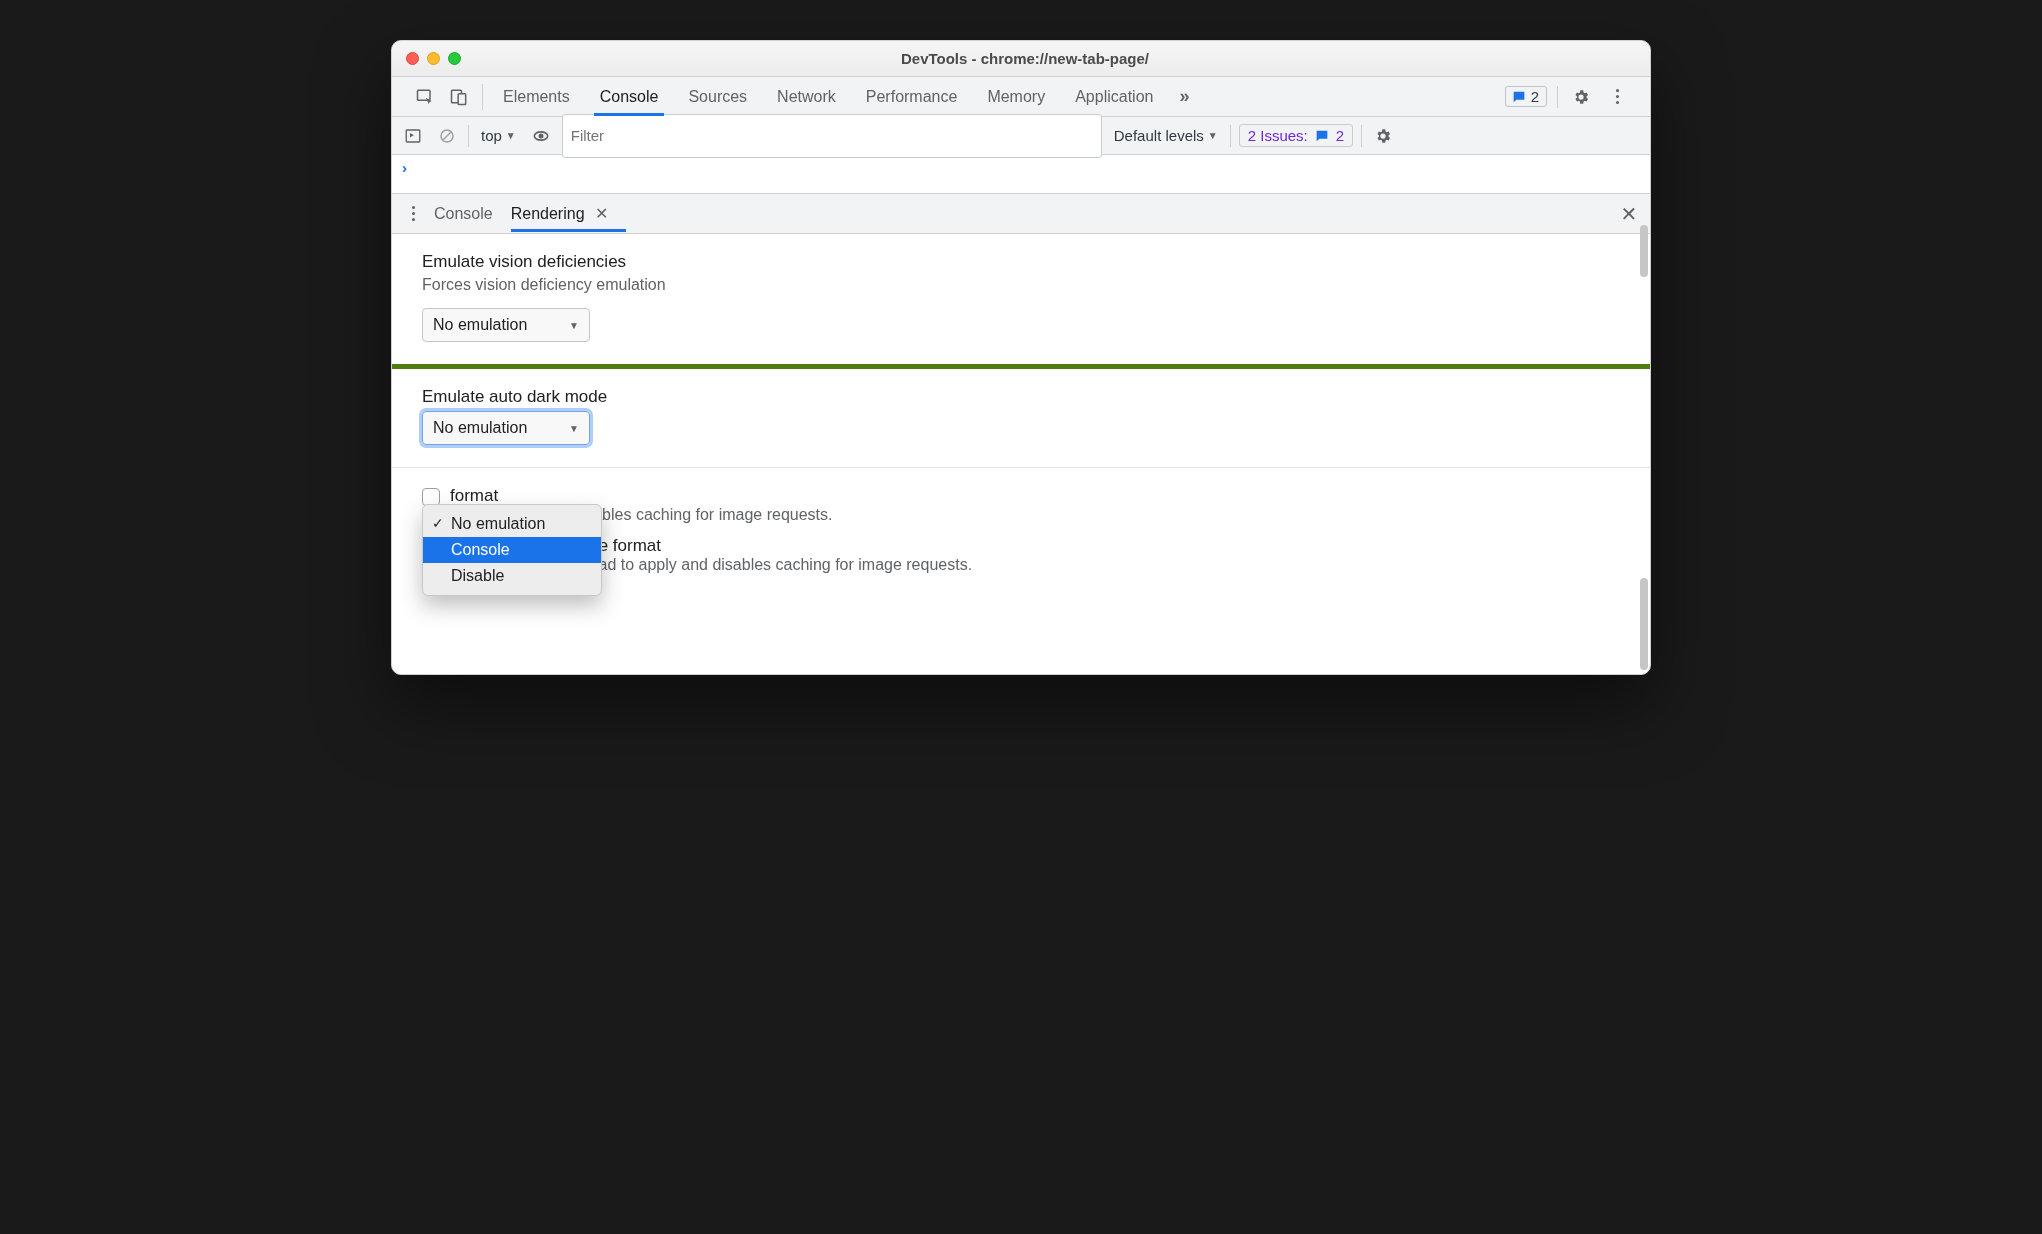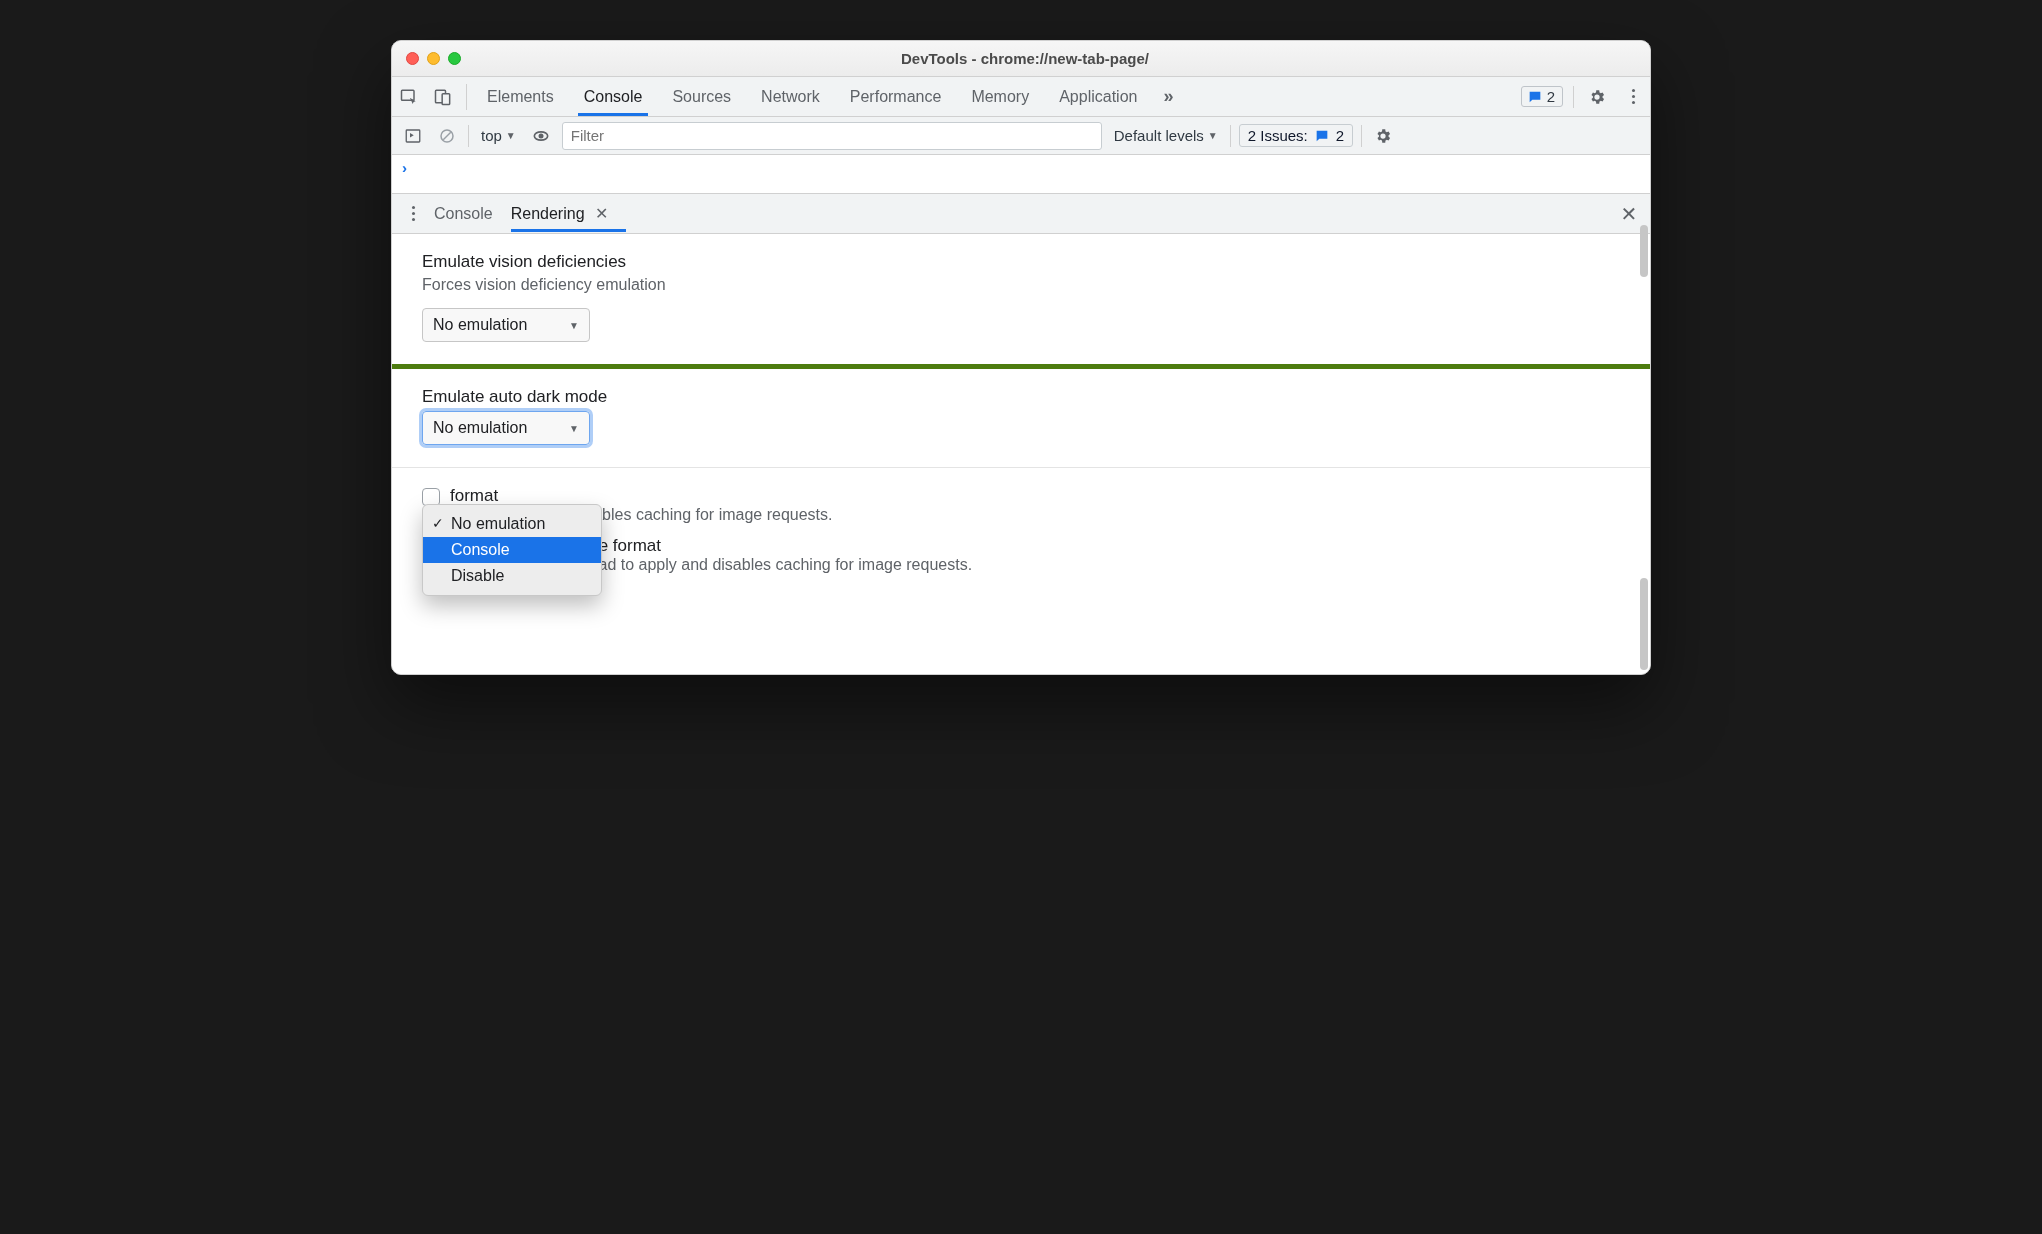--- a/index.html
+++ b/index.html
@@ -32,21 +32,21 @@
   }
   .traffic { display: flex; gap: 8px; padding-left: 14px; }
   .dot { width: 13px; height: 13px; border-radius: 50%; }
   .dot.red { background:#ff5f57; border:1px solid #e14640; }
   .dot.yellow { background:#febc2e; border:1px solid #e1a116; }
   .dot.green { background:#28c840; border:1px solid #1aab29; }
   .title { position:absolute; left:8px; right:0; text-align:center; font-size:15px; font-weight:600; color:#4b4b4b; pointer-events:none;}
   
   .tabstrip {
     display:flex; align-items:center; height:40px; background:#f1f3f4;
-    border-bottom:1px solid #d0d0d0; padding:0 4px; gap:0;
+    border-bottom:1px solid #d0d0d0; padding:0 20px; gap:0;
   }
   .ts-left { display:flex; align-items:center; gap:8px; padding-right:10px; border-right:1px solid #d0d0d0; height:26px;}
   .iconbtn { width:26px; height:26px; display:flex; align-items:center; justify-content:center; color:#5f6368; }
   .tabs { display:flex; align-items:center; gap:22px; padding-left:16px; flex:1;}
   .tab { font-size:16px; color:#5f6368; padding:8px 4px 8px; position:relative; cursor:pointer;}
   .tab.active { color:#202124; }
   .tab.active::after{
     content:""; position:absolute; left:-2px; right:-2px; bottom:-2px; height:3px; background:#1a73e8;
   }
   .ts-right{ display:flex; align-items:center; gap:10px; padding-left:8px;}
@@ -57,24 +57,24 @@
   .badge .count{ color:#303942; }
   .divider{ width:1px; height:22px; background:#d0d0d0;}
   
   .consolebar{
     display:flex; align-items:center; height:38px; background:#f1f3f4;
     border-bottom:1px solid #d0d0d0; padding:0 8px; gap:8px;
   }
   .dd { display:flex; align-items:center; gap:4px; color:#303942; font-size:15px; padding:0 4px;}
   .dd .tri{ font-size:10px; color:#5f6368;}
   .filter{
-    flex:1; max-width:540px; height:28px; border:1px solid #c7cdd1; background:#fff; border-radius:3px;
+    flex:1; max-width:540px; height:44px; border:1px solid #c7cdd1; background:#fff; border-radius:3px;
     padding:0 8px; font-size:15px; color:#a21caf;
   }
-  .issues{ display:flex; align-items:center; gap:6px; border:1px solid #c7cdd1; border-radius:3px; padding:2px 8px; font-size:15px; color:#0f172a;}
+  .issues{ display:flex; align-items:center; gap:6px; border:1px solid #c7cdd1; border-radius:3px; padding:2px 8px; font-size:15px; color:#6d28d9;}
   .vsep{ width:1px; height:22px; background:#d0d0d0;}
   
   .consolebody { background:#fff; padding:4px 10px 16px; border-bottom:1px solid #d0d0d0;}
   .prompt{ color:#1a73e8; font-weight:700; font-size:15px;}
   
   .drawerstrip{
     display:flex; align-items:center; height:40px; background:#f1f3f4; border-bottom:1px solid #d0d0d0; padding:0 8px;
   }
   .drawer-tabs{ display:flex; align-items:center; gap:18px; padding-left:8px; flex:1;}
   .drawer-tab{ font-size:16px; color:#5f6368; padding:8px 0; position:relative; cursor:pointer;}

